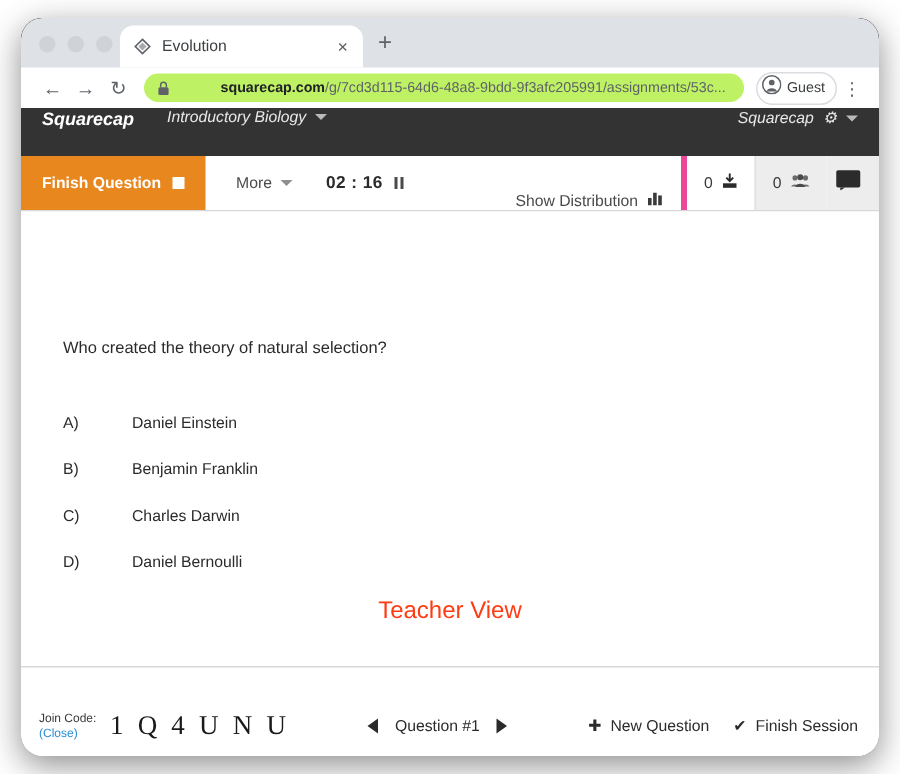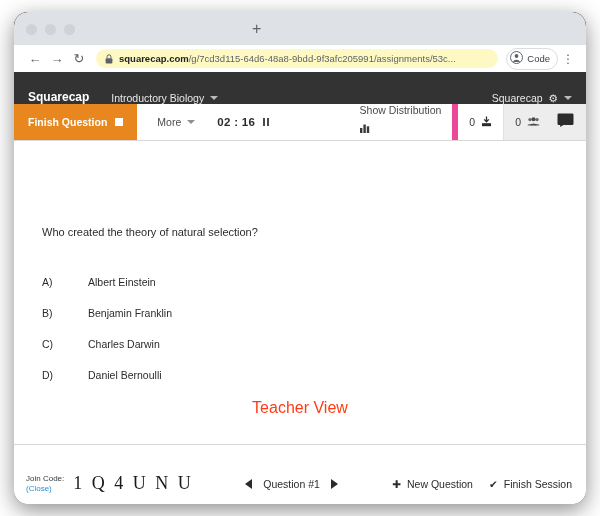--- a/index.html
+++ b/index.html
@@ -112,29 +112,30 @@
     font-size: 13px;
     width: 22px;
     text-align: center;
     cursor: pointer;
     user-select: none;
   }
 
   #omnibox {
     flex: 1 1 auto;
     height: 19px;
-    background: #fef9c3;
+    background: #bef264;
     border-radius: 10px;
     margin: 0 8px 0 6px;
     display: flex;
     align-items: center;
     padding: 0 9px;
     box-sizing: border-box;
     overflow: hidden;
     cursor: text;
+    gap: 28px;
   }
   #lock-icon { flex: 0 0 auto; display:flex; align-items:center; }
   #omnibox-url {
     font-size: 9.5px;
     color: #5f6368;
     margin-left: 6px;
     white-space: nowrap;
     overflow: hidden;
   }
   #omnibox-url .host { color: #202124; font-weight: bold; }
@@ -163,23 +164,24 @@
   #app {
     position: absolute;
     left: 0; top: 60px; right: 0; bottom: 0;
     background: #ffffff;
   }
 
   #app-nav {
     height: 32px;
     background: #333333;
     display: flex;
-    align-items: flex-end;
+    align-items: flex-start;
     padding: 0 14px;
     box-sizing: border-box;
+    font-style: italic;
   }
   #brand {
     color: #ffffff;
     font-size: 12px;
     font-weight: bold;
     cursor: pointer;
   }
   #course-select {
     color: #e8e8e8;
     font-size: 10.5px;
@@ -255,28 +257,27 @@
   }
   .pause-icon i {
     display: block;
     width: 2px; height: 8px;
     background: #4a4a4a;
   }
   #action-spacer { flex: 1 1 auto; }
 
   #show-distribution {
     display: flex;
-    align-items: flex-start;
+    align-items: flex-end;
     gap: 7px;
     padding: 0 11px;
     font-size: 10.5px;
     color: #4a4a4a;
     cursor: pointer;
-    border-right: 6px solid #ec4899;
-    flex-direction: column;
+    border-right: 4px solid #ec4899;
   }
   .stat-cell {
     display: flex;
     align-items: center;
     gap: 6px;
     padding: 0 11px;
     font-size: 10.5px;
     color: #3a3a3a;
     cursor: pointer;
   }
@@ -405,20 +406,30 @@
 
   <div id="browser-chrome">
 
     <div id="tab-strip">
       <div id="traffic-lights">
         <div class="light"></div>
         <div class="light"></div>
         <div class="light"></div>
       </div>
 
+      <div id="tab">
+        <span id="tab-favicon">
+          <svg width="12" height="12" viewBox="0 0 12 12">
+            <polygon points="6,1.2 10.8,6 6,10.8 1.2,6" fill="none" stroke="#5f6368" stroke-width="1.1"></polygon>
+            <polygon points="6,3.3 8.7,6 6,8.7 3.3,6" fill="#5f6368" opacity="0.55"></polygon>
+          </svg>
+        </span>
+        <span id="tab-title">Evolution</span>
+        <span id="tab-close">×</span>
+      </div>
 
       <div id="new-tab">+</div>
     </div>
 
     <div id="toolbar-row">
       <span class="nav-btn">←</span>
       <span class="nav-btn">→</span>
       <span class="nav-btn">↻</span>
 
       <div id="omnibox">
@@ -432,21 +443,21 @@
       </div>
 
       <div id="profile-chip">
         <span>
           <svg width="13" height="13" viewBox="0 0 13 13">
             <circle cx="6.5" cy="6.5" r="6" fill="none" stroke="#5f6368" stroke-width="1"></circle>
             <circle cx="6.5" cy="5" r="1.9" fill="#5f6368"></circle>
             <path d="M2.9 11 a3.8 3.3 0 0 1 7.2 0" fill="#5f6368"></path>
           </svg>
         </span>
-        <span id="profile-name">Code</span>
+        <span id="profile-name">Guest</span>
       </div>
       <span id="kebab">⋮</span>
     </div>
   </div>
 
   <div id="app">
 
     <div id="app-nav">
       <span id="brand">Squarecap</span>
       <span id="course-select">
@@ -526,21 +537,21 @@
         </span>
       </div>
     </div>
 
     <div id="question-body">
       <div id="question-text">Who created the theory of natural selection?</div>
 
       <div id="choices">
         <div class="choice">
           <span class="choice-letter">A)</span>
-          <span class="choice-text">Albert Einstein</span>
+          <span class="choice-text">Daniel Einstein</span>
         </div>
         <div class="choice">
           <span class="choice-letter">B)</span>
           <span class="choice-text">Benjamin Franklin</span>
         </div>
         <div class="choice">
           <span class="choice-letter">C)</span>
           <span class="choice-text">Charles Darwin</span>
         </div>
         <div class="choice">

